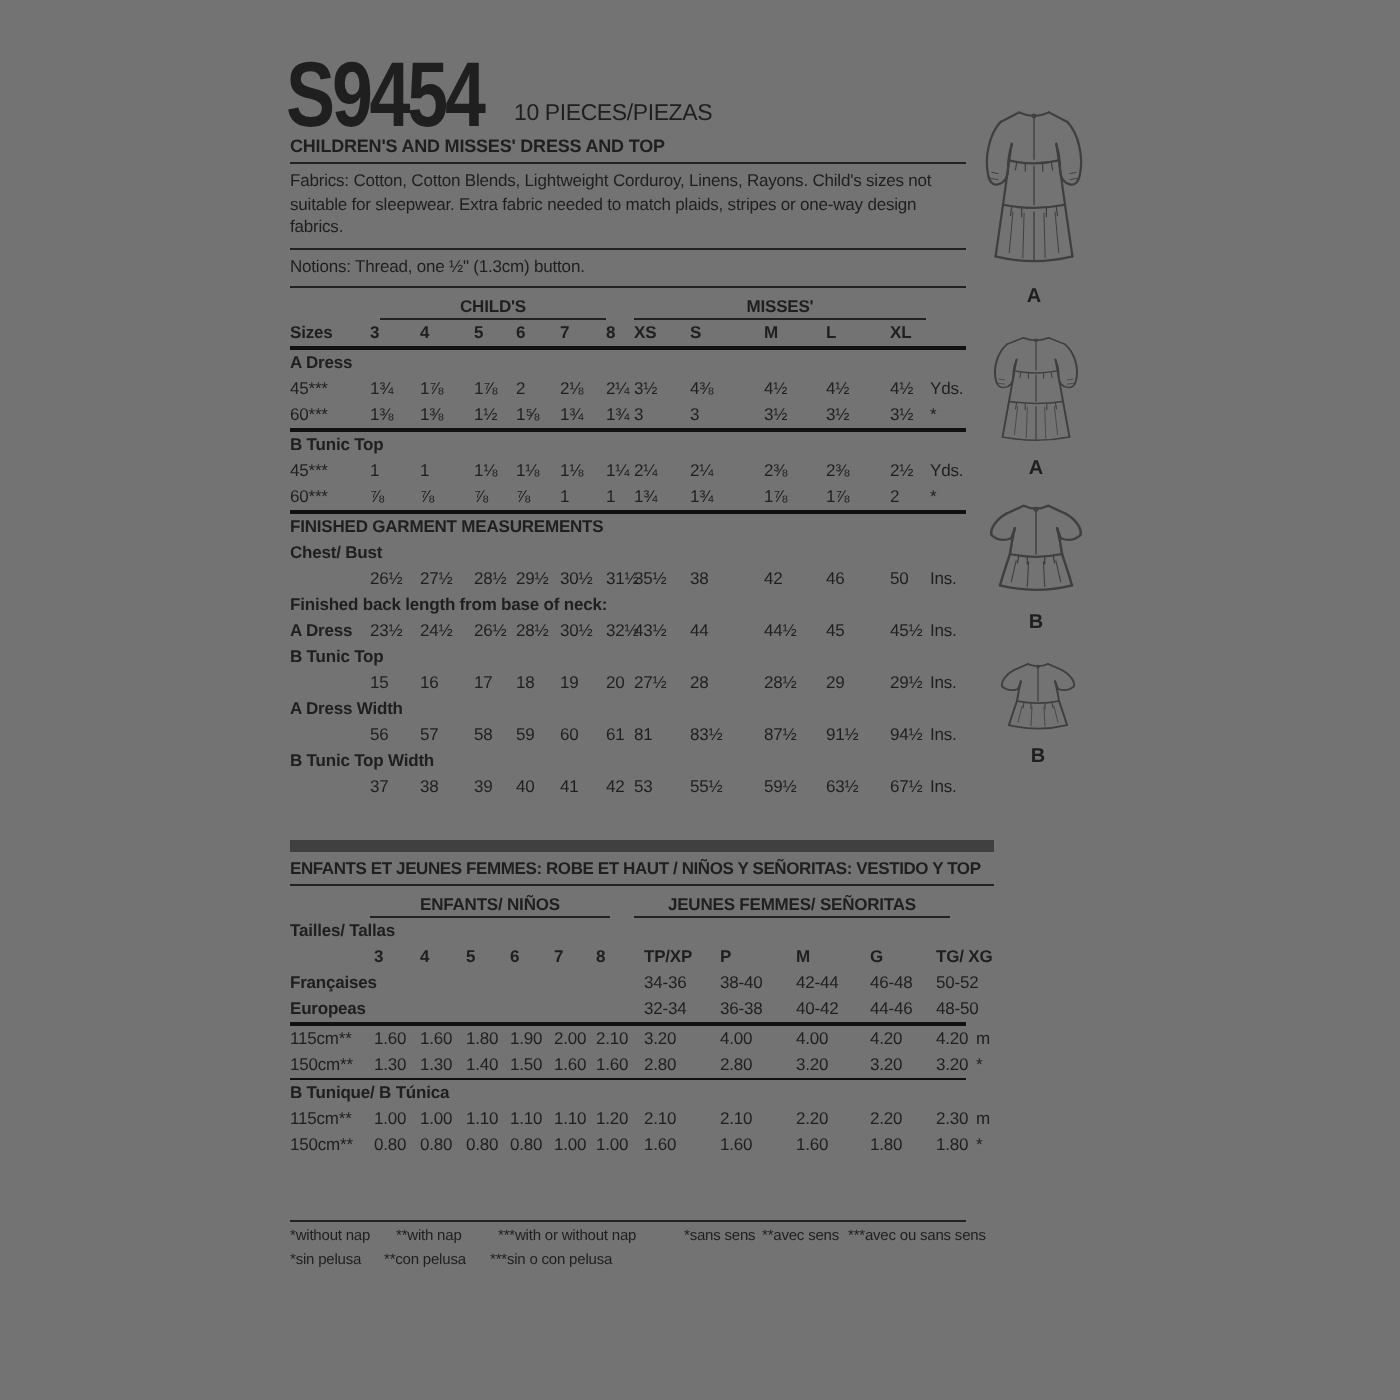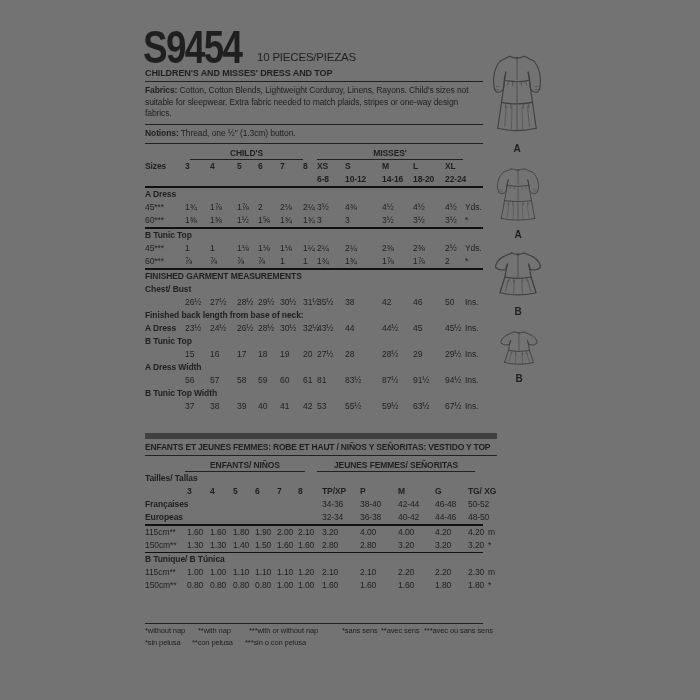--- a/index.html
+++ b/index.html
@@ -9,21 +9,21 @@
   
   #doc { position:absolute; left:145px; top:26px; width:352px; letter-spacing:-0.1px; }
 
   #hdr { position:relative; height:42px; }
   #code { position:absolute; left:-2px; top:-6px; font-size:46px; font-weight:bold; letter-spacing:-2px;
           display:inline-block; transform:scaleX(0.80); transform-origin:left; }
   #pieces { position:absolute; left:112px; bottom:5px; font-size:11.5px; letter-spacing:-0.2px; }
 
   .title { font-size:9px; font-weight:bold; border-bottom:1px solid #222; padding-bottom:3px; width:338px; }
   .para  { font-size:8.5px; line-height:11.5px; margin:0; padding:3px 0 4px 0; border-bottom:1px solid #222; width:338px; }
-  .para b { font-weight:bold; }
+  .para b { font-weight:normal; }
 
   .rule   { border-top:1px solid #222; height:0; width:338px; }
   .thick  { border-top:2px solid #111; }
   .medium { border-top:1.5px solid #111; }
 
   .trow { display:grid; font-size:8.5px; line-height:13px; white-space:nowrap; }
   .trow span { white-space:nowrap; }
   .en { grid-template-columns:40px 25px 27px 21px 22px 23px 14px 28px 37px 31px 32px 20px 18px; }
   .fr { grid-template-columns:42px 23px 23px 22px 22px 21px 24px 38px 38px 37px 33px 20px 9px; }
   .bold { font-weight:bold; }
@@ -120,35 +120,20 @@
         <span>6</span>
         <span>7</span>
         <span>8</span>
         <span>XS</span>
         <span>S</span>
         <span>M</span>
         <span>L</span>
         <span>XL</span>
         <span></span>
       </div>
-    <div class="trow en bold">
-        <span></span>
-        <span></span>
-        <span></span>
-        <span></span>
-        <span></span>
-        <span></span>
-        <span></span>
-        <span>6-8</span>
-        <span>10-12</span>
-        <span>14-16</span>
-        <span>18-20</span>
-        <span>22-24</span>
-        <span></span>
-      </div>
     <div class="rule thick"></div>
 
     <div class="sec">A Dress</div>
     <div class="trow en">
         <span>45***</span>
         <span>1¾</span>
         <span>1⅞</span>
         <span>1⅞</span>
         <span>2</span>
         <span>2⅛</span>

